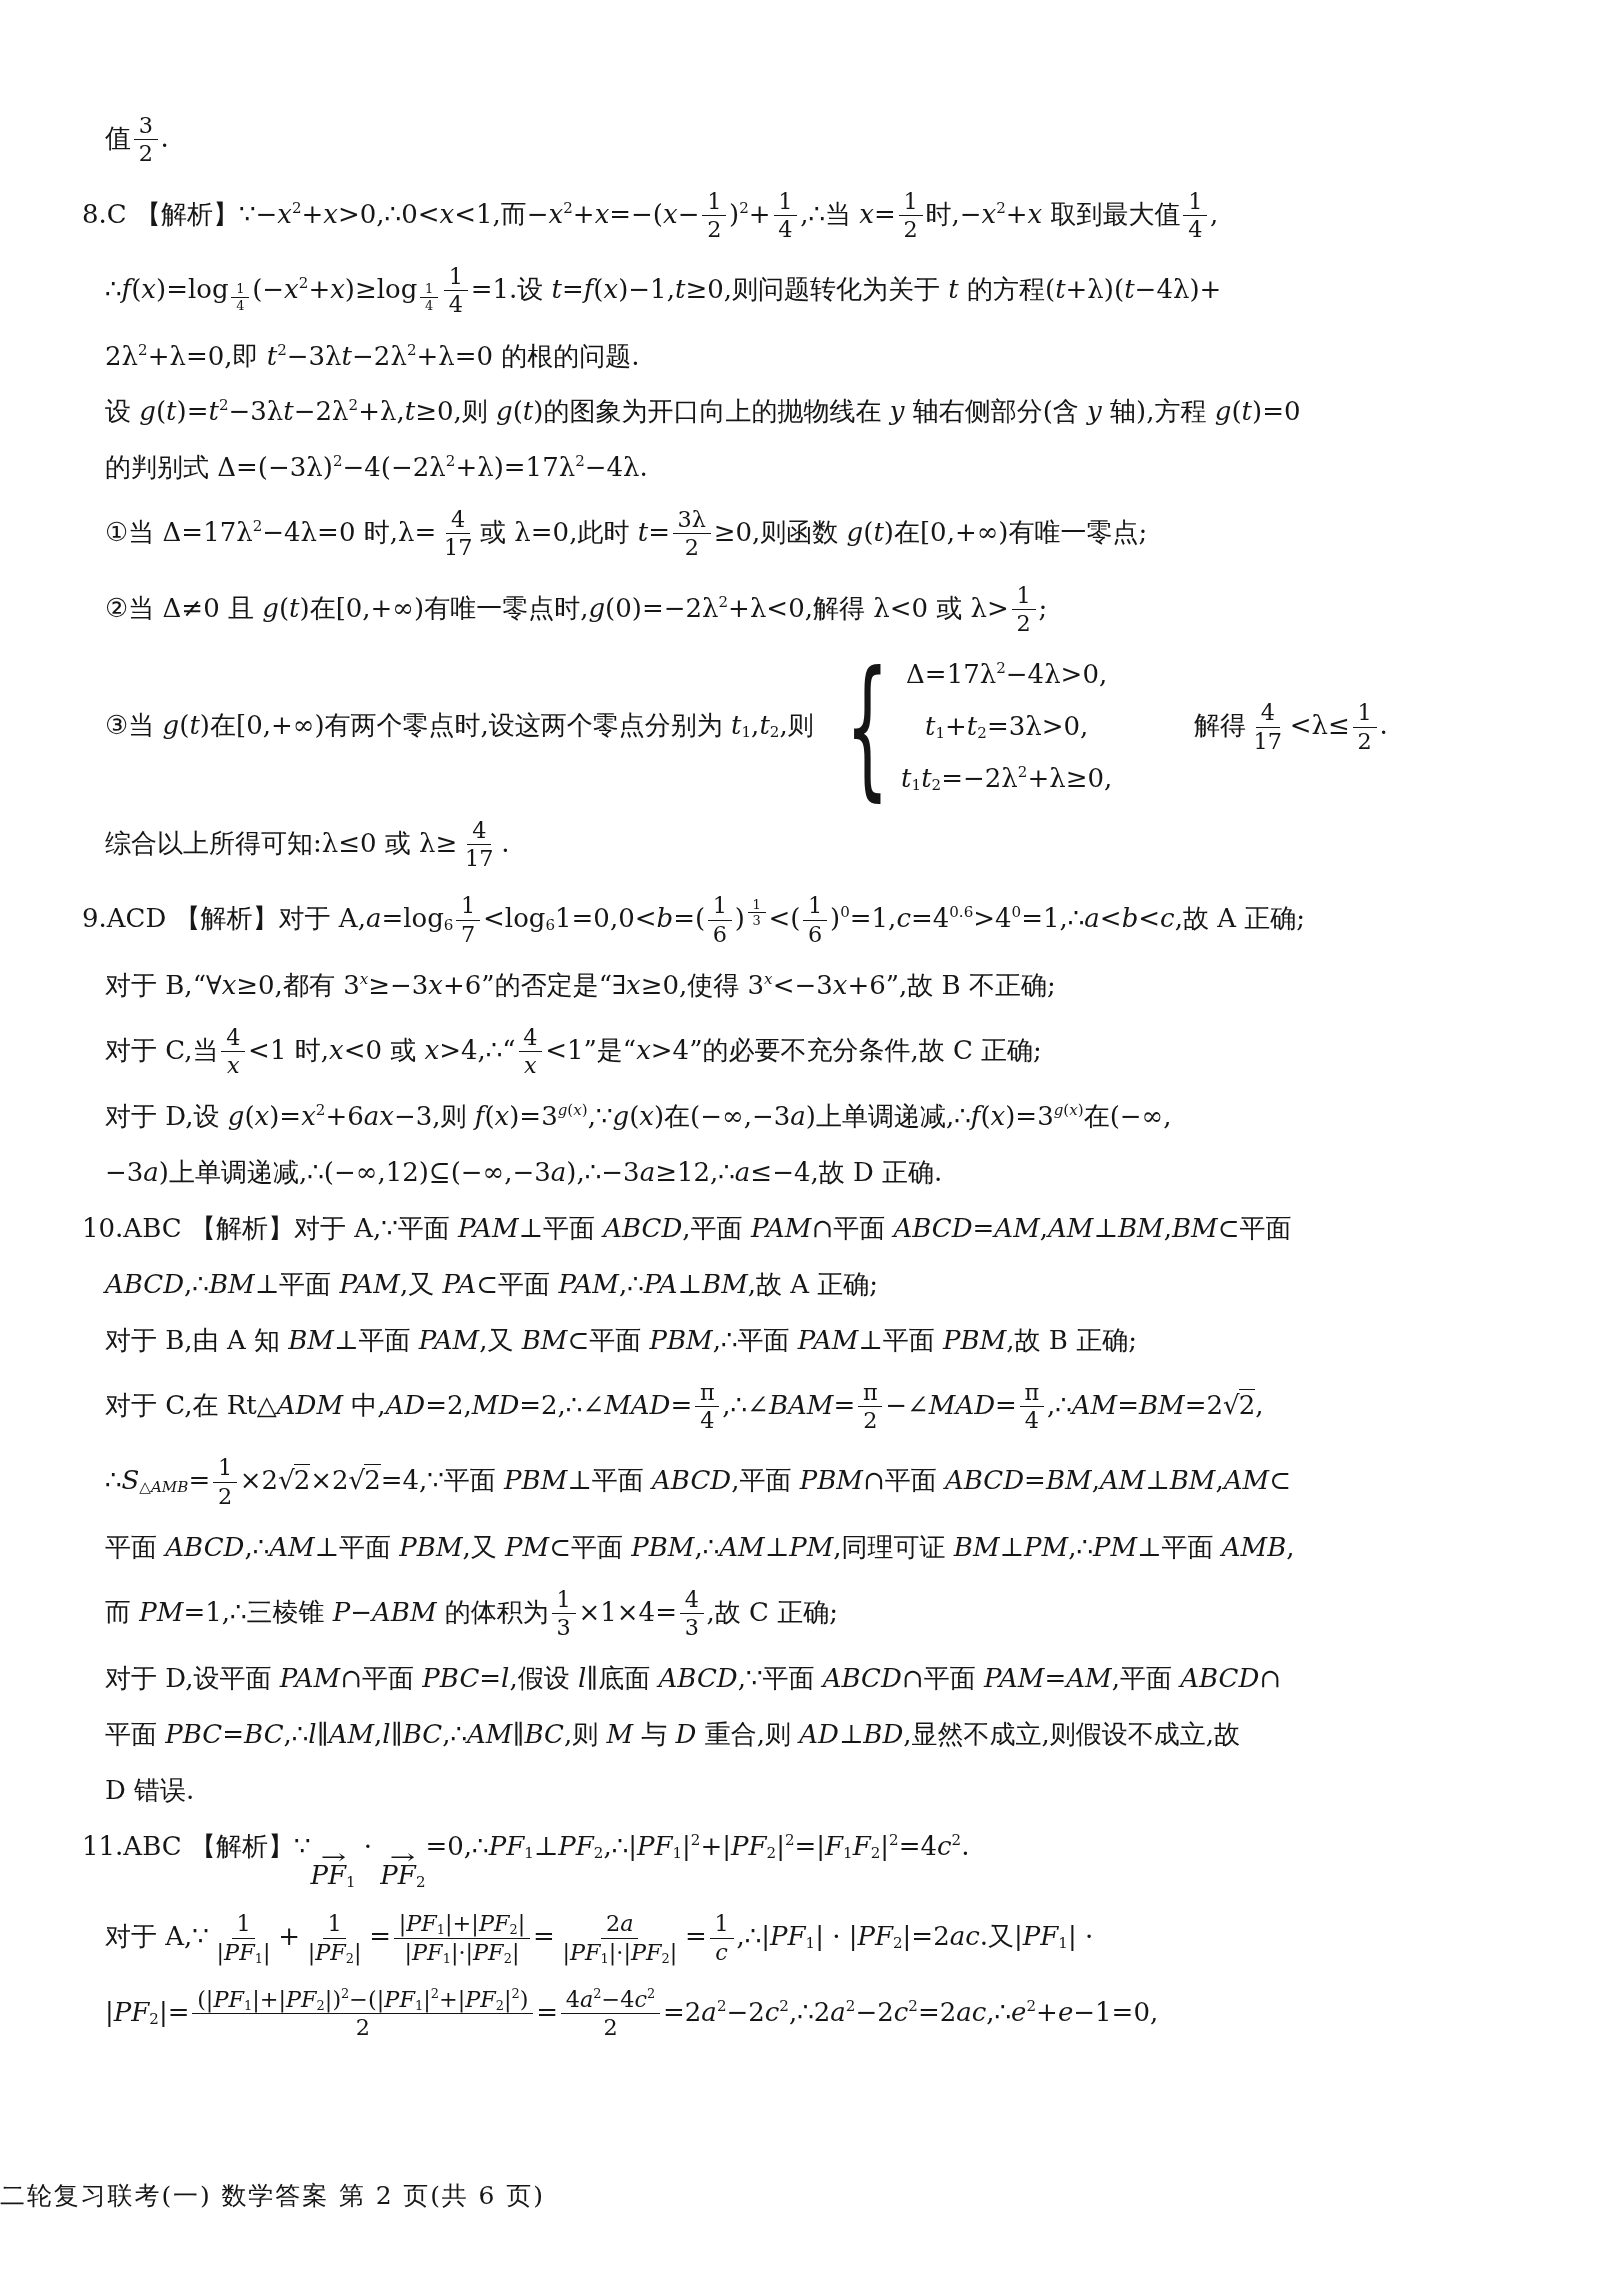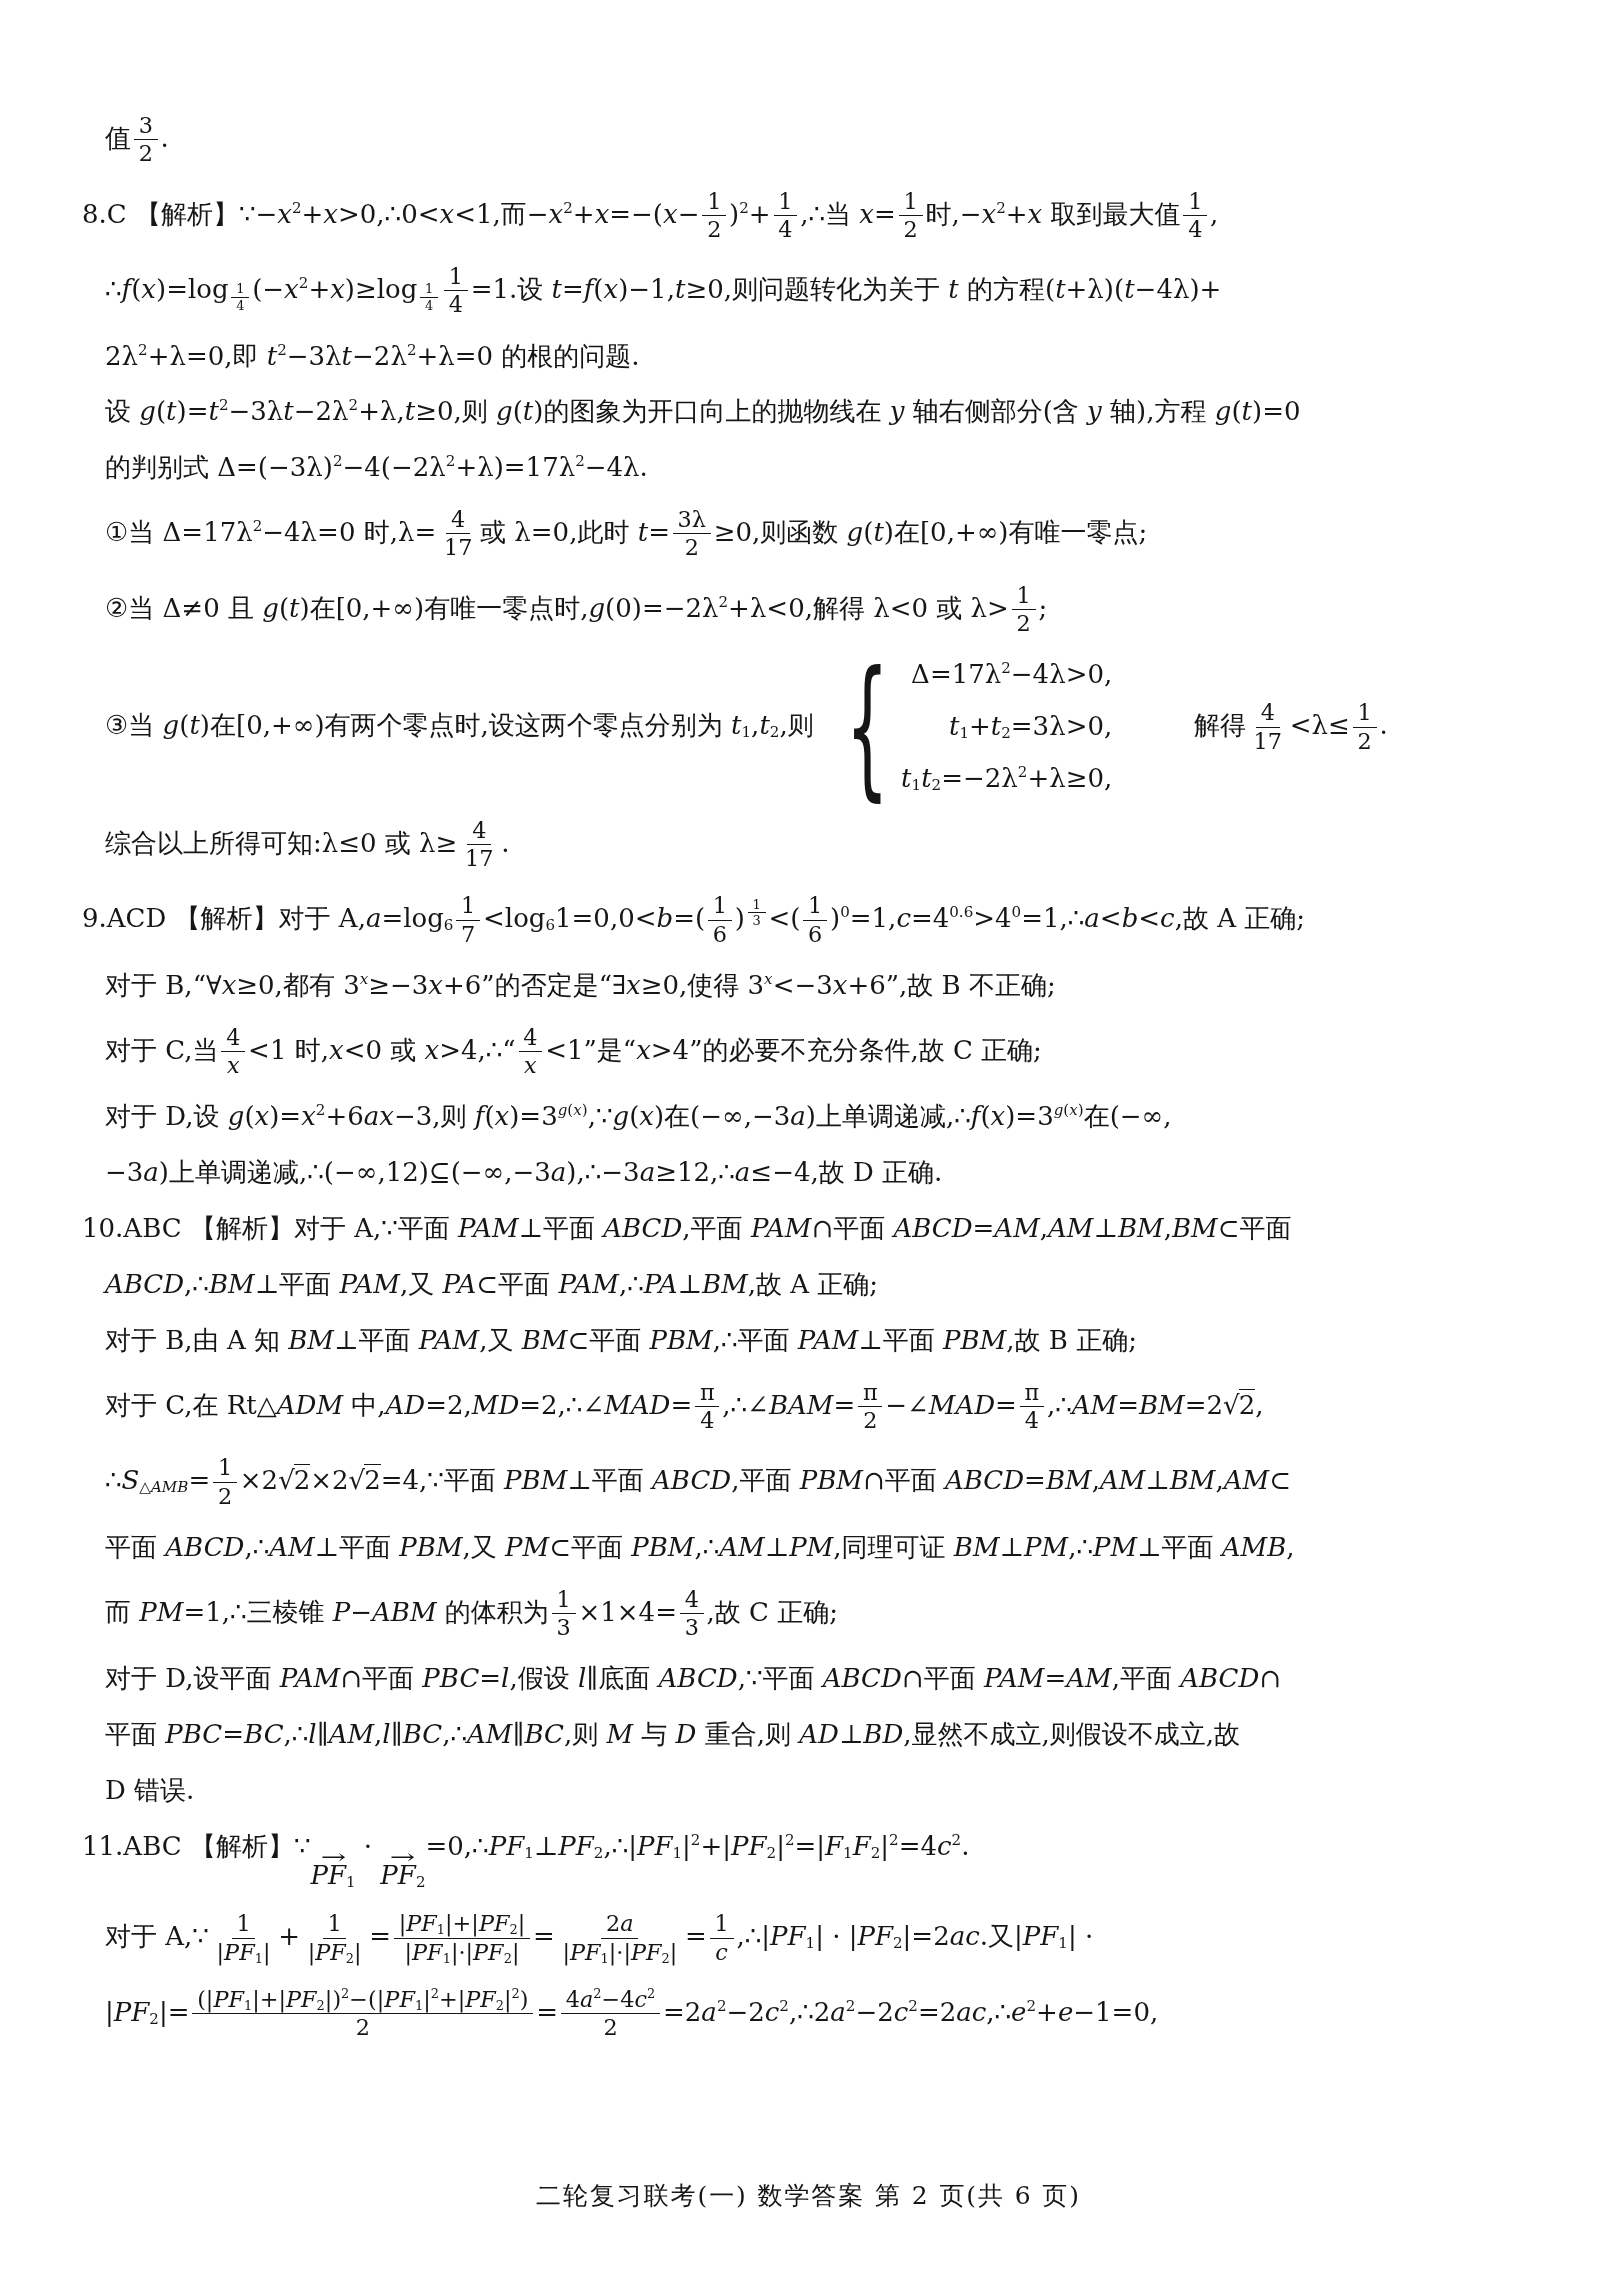--- a/index.html
+++ b/index.html
@@ -19,23 +19,23 @@
   .frac .num{border-bottom:1.9px solid currentColor;padding:0 4.8px}
   .frac .den{padding:0 4.8px}
   .sqrt{white-space:nowrap}
   .sqrt .rad{margin-right:-1px}
   .sqrt .arg{border-top:1.9px solid currentColor}
   .vec{display:inline-flex;flex-direction:column;align-items:center;vertical-align:-0.35em;line-height:1.05}
   .vec .arr{font-size:0.78em;line-height:0.5;transform:scaleX(1.5)}
   .sys{display:inline-flex;align-items:center;vertical-align:middle;margin:0 5.7px}
   .sys .lb{font-size:152px;font-weight:400;line-height:0.8;transform:scaleX(0.45);margin-right:-15px;
            font-family:"DejaVu Sans","Liberation Sans",sans-serif}
-  .sys .rows{display:inline-flex;flex-direction:column;gap:16px;text-align:right}
+  .sys .rows{display:inline-flex;flex-direction:column;gap:16px;text-align:center}
   .post{margin-left:76px}
-  .footer{position:absolute;left:0;right:0;bottom:57px;text-align:center;font-size:25px;letter-spacing:1.9px}
+  .footer{position:absolute;left:0;right:0;bottom:57px;font-size:25px;letter-spacing:1.9px}
 </style>
 </head>
 <body>
 
 <div class="page">
   <main>
       <div class="line">值<span class="frac">
           <span class="num">3</span>
           <span class="den">2</span>
         </span>.</div>

